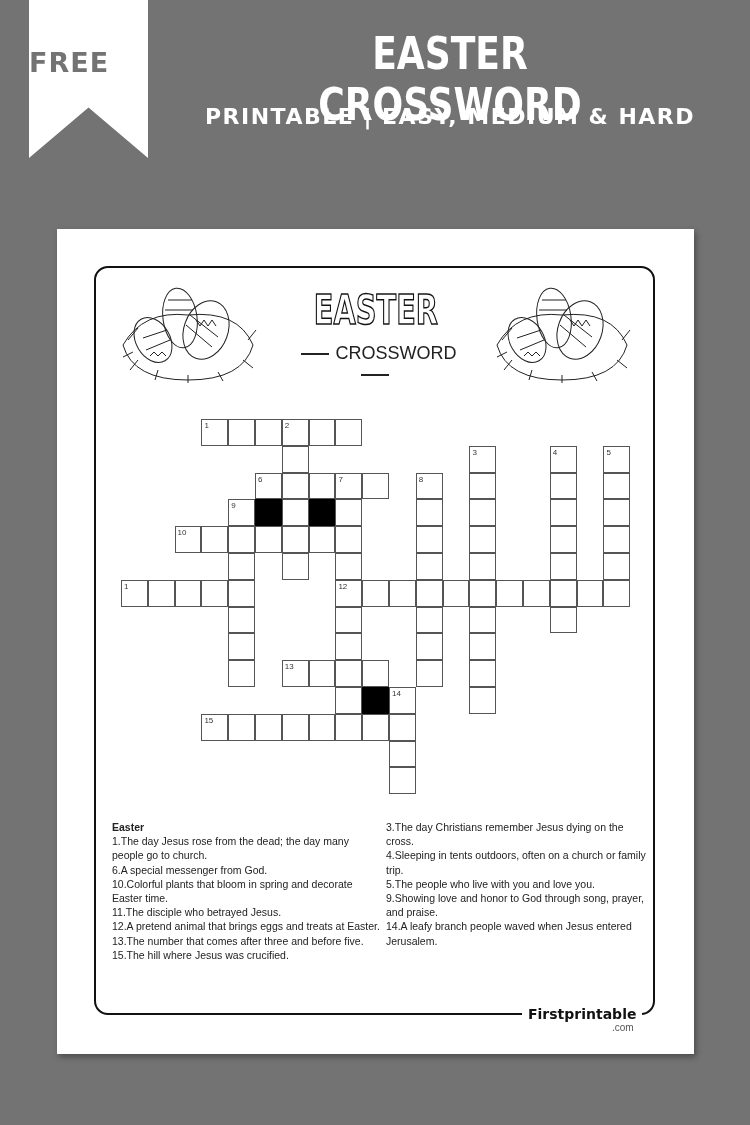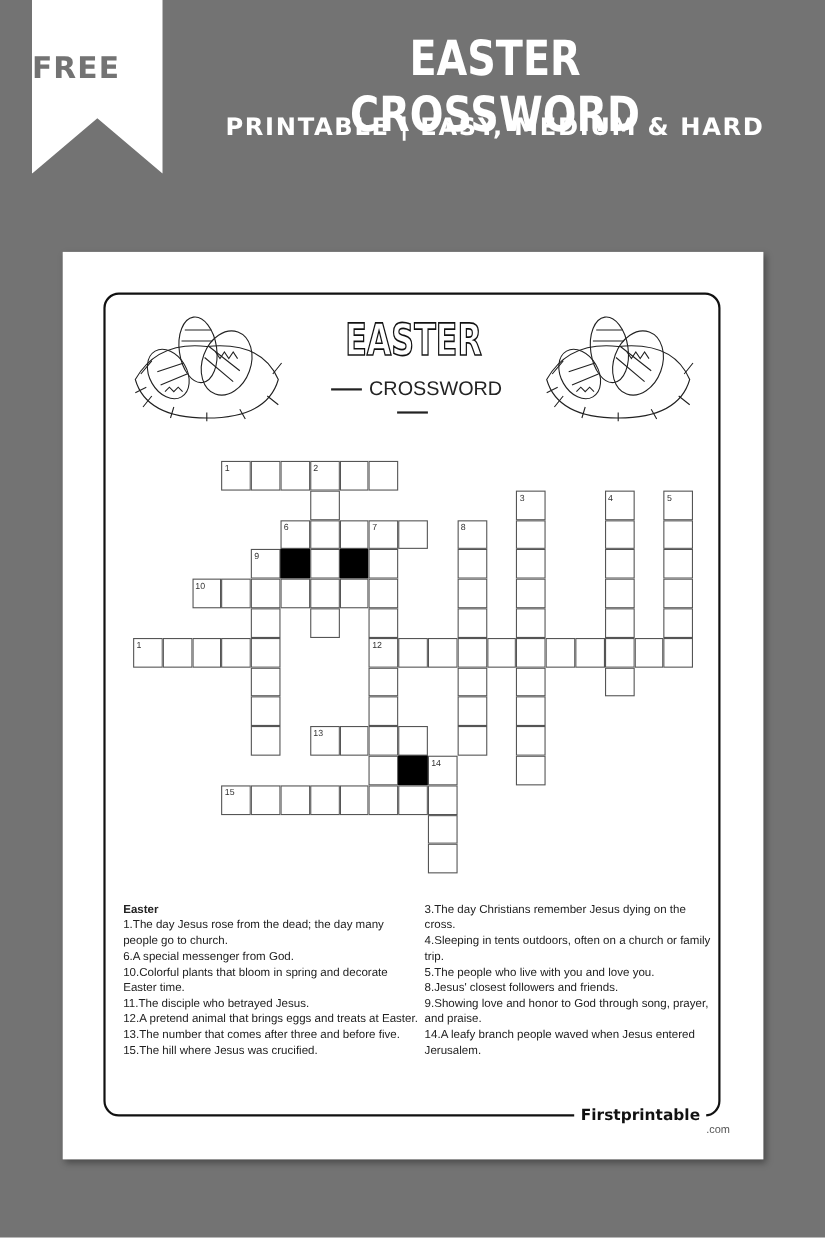--- a/index.html
+++ b/index.html
@@ -17,21 +17,21 @@
   .cw-sub:before,.cw-sub:after{content:"";display:inline-block;width:28px;height:2px;background:#222;vertical-align:middle;margin:0 7px;}
   .grid{position:absolute;left:0;top:0;}
   .cell{position:absolute;width:26.8px;height:26.8px;border:1px solid #555;box-sizing:border-box;background:#fff;}
   .cell.black{background:#000;border-color:#000;}
   .cell .num{position:absolute;top:1px;left:2px;font-size:8px;color:#333;}
   .clues{position:absolute;top:820px;font-size:10.5px;line-height:14.2px;color:#222;}
   .clues .hd{font-weight:bold;}
   .clues.across{left:112px;width:270px;}
   .clues.down{left:386px;width:265px;}
   .brand{position:absolute;left:522px;top:1006px;background:#fff;padding:0 6px;font-family:"DejaVu Sans",sans-serif;font-weight:bold;font-size:14px;color:#111;}
-  .brand-com{position:absolute;left:642px;top:1022px;font-size:10px;color:#555;}
+  .brand-com{position:absolute;left:612px;top:1022px;font-size:10px;color:#555;}
 </style>
 </head>
 <body>
 
 <div class="ribbon">
     <span>FREE</span>
   </div>
 <div class="h-title">EASTER CROSSWORD</div>
 <div class="h-subtitle h-sub">PRINTABLE  |  EASY, MEDIUM &amp; HARD</div>
 
@@ -196,19 +196,18 @@
   <div>10.Colorful plants that bloom in spring and decorate Easter time.</div>
   <div>11.The disciple who betrayed Jesus.</div>
   <div>12.A pretend animal that brings eggs and treats at Easter.</div>
   <div>13.The number that comes after three and before five.</div>
   <div>15.The hill where Jesus was crucified.</div>
 </div>
 <div class="clues down">
   <div>3.The day Christians remember Jesus dying on the cross.</div>
   <div>4.Sleeping in tents outdoors, often on a church or family trip.</div>
   <div>5.The people who live with you and love you.</div>
-  <div>8.Jesus' closest followers and friends.</div>
   <div>9.Showing love and honor to God through song, prayer, and praise.</div>
   <div>14.A leafy branch people waved when Jesus entered Jerusalem.</div>
 </div>
 
 <div class="brand">Firstprintable</div>
 <div class="brand-com">.com</div>
 
 </body></html>

